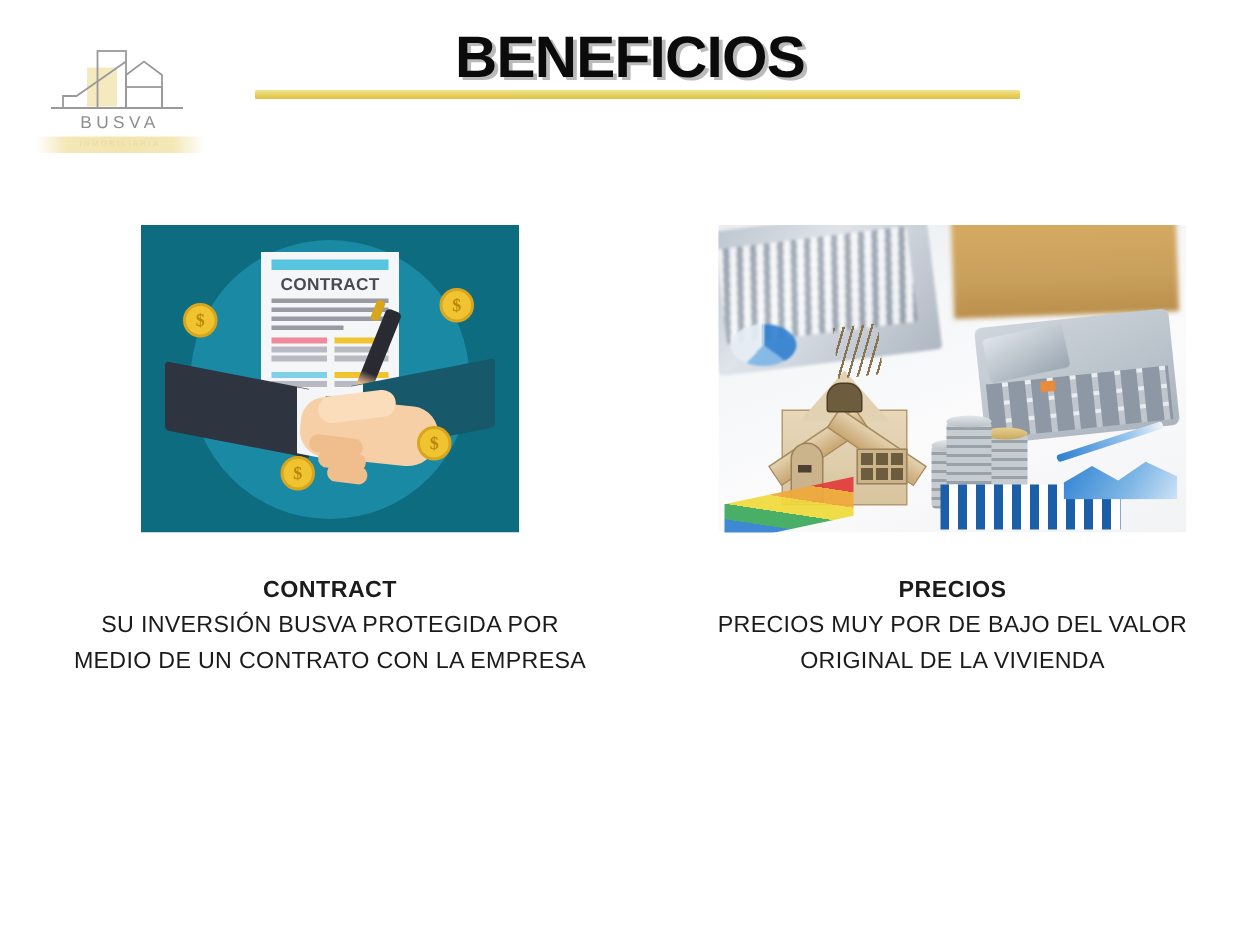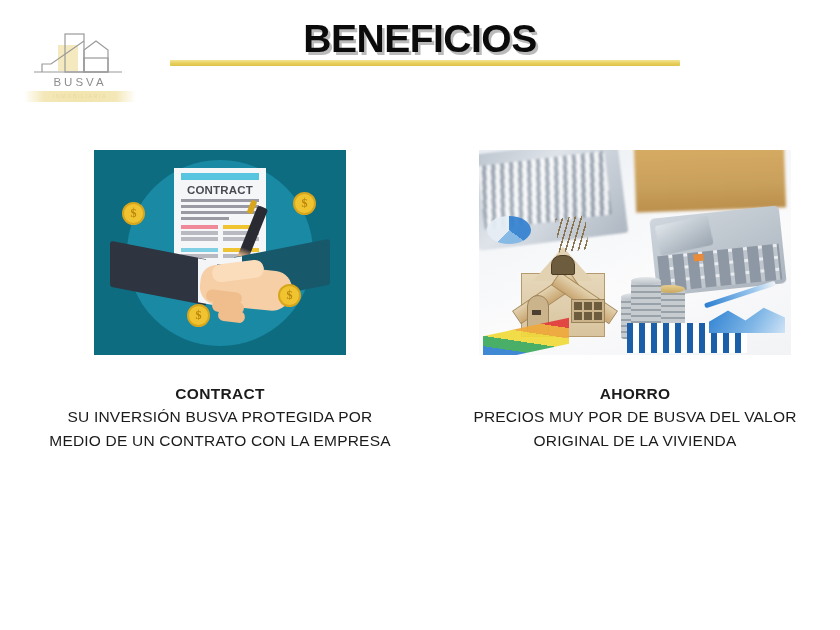--- a/index.html
+++ b/index.html
@@ -583,16 +583,16 @@
       </div>
 
     <div class="chart-strip">
       <div class="rainbow"></div>
       <div class="bars"></div>
       <div class="blue-blob"></div>
     </div>
   </div>
 
   <div class="card-caption">
-    <div class="caption-title">AHORRO</div>
-    <div class="caption-body">PRECIOS MUY POR DE BUSVA DEL VALOR ORIGINAL DE LA VIVIENDA</div>
+    <div class="caption-title">PRECIOS</div>
+    <div class="caption-body">PRECIOS MUY POR DE BAJO DEL VALOR ORIGINAL DE LA VIVIENDA</div>
   </div>
 </div>
 
 </body></html>

